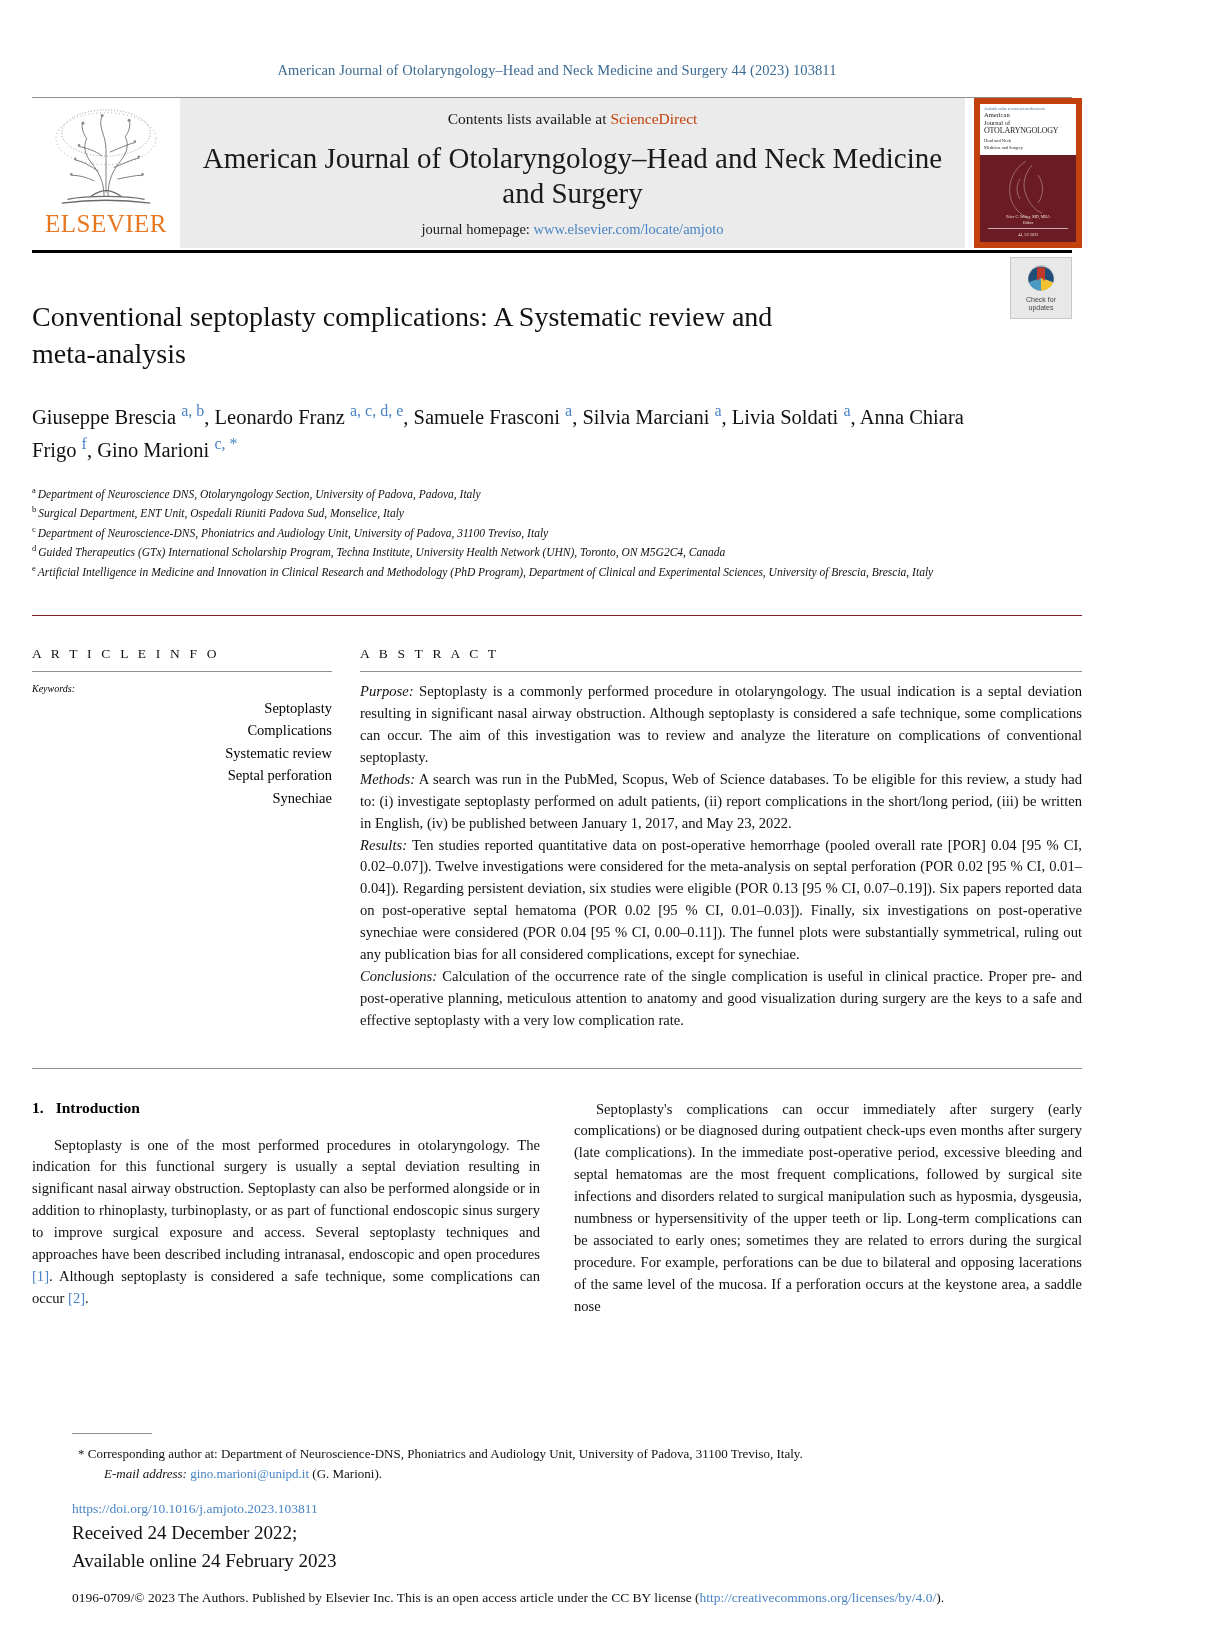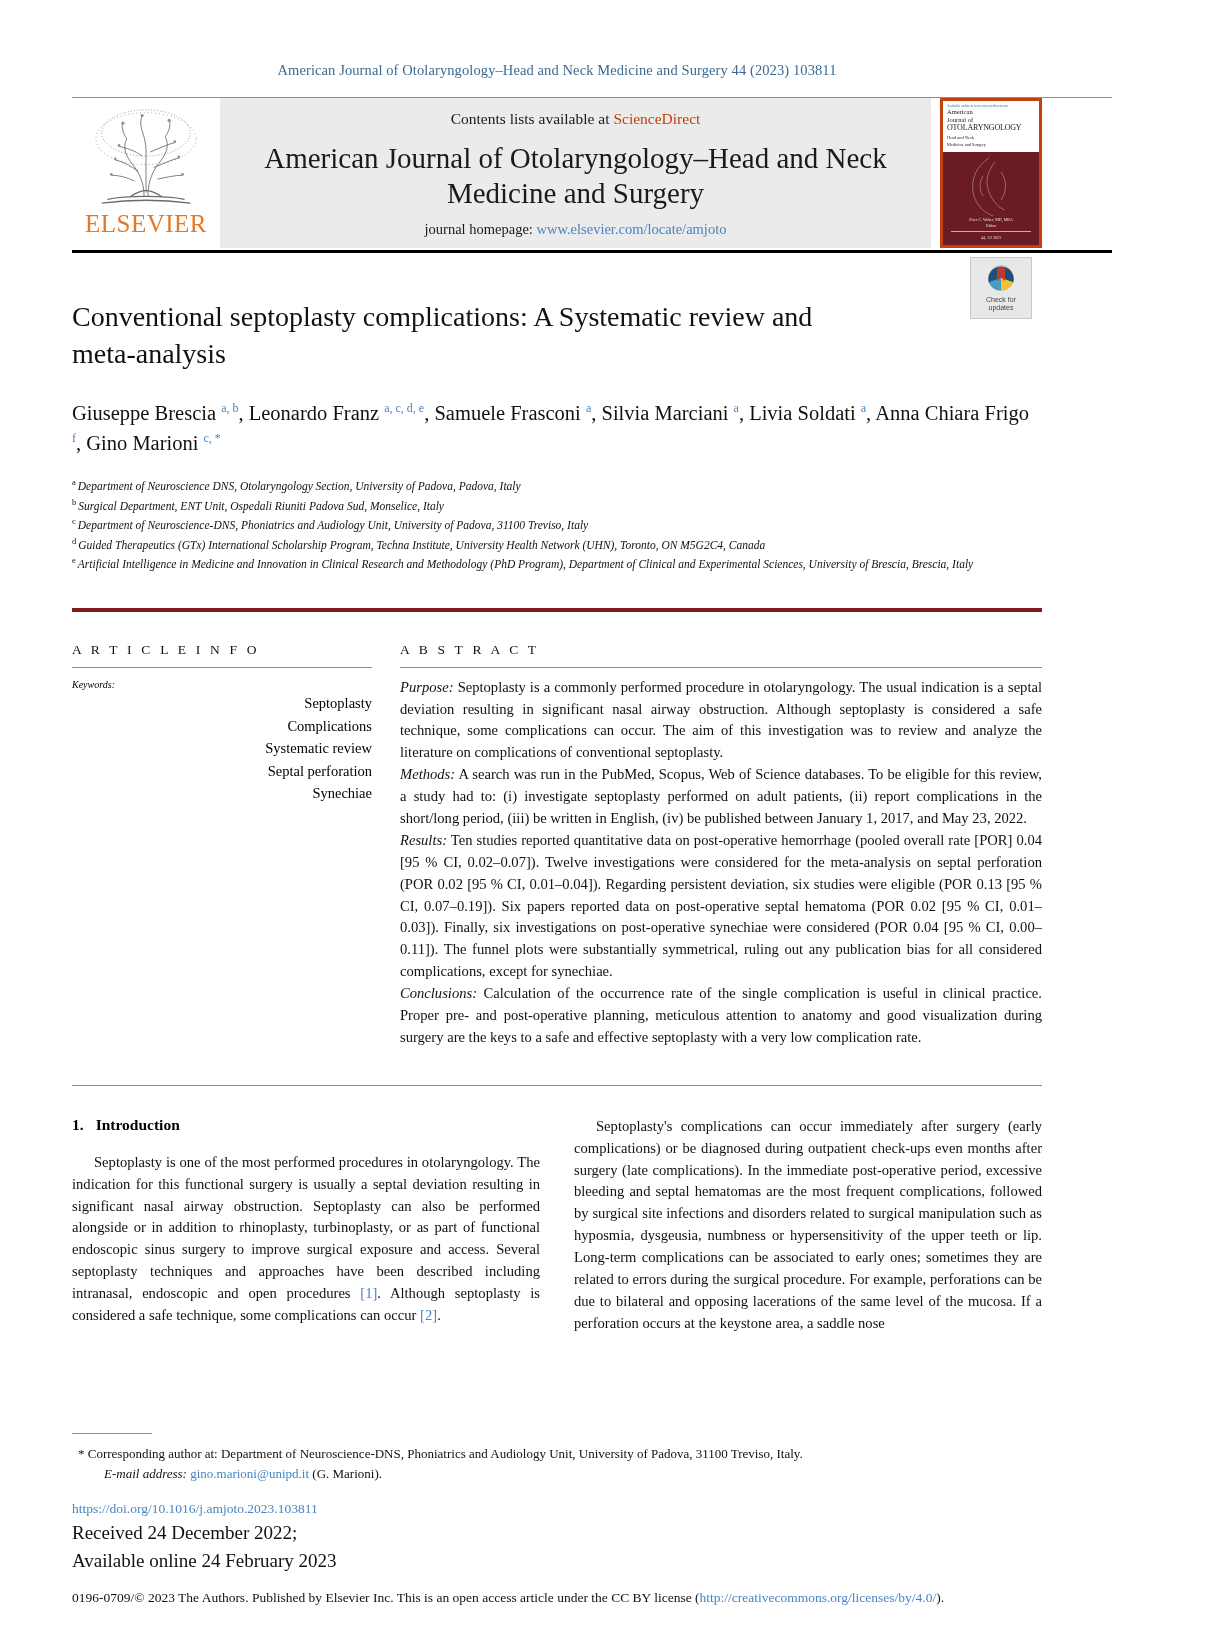--- a/index.html
+++ b/index.html
@@ -13,21 +13,21 @@
     font-family: "Liberation Serif", "DejaVu Serif", serif;
     color: #000000;
     position: relative;
     overflow: hidden;
   }
   .page {
     width: 1114px;
     height: 1636px;
     position: relative;
     box-sizing: border-box;
-    padding: 0 72px;
+    padding: 0 32px;
   }
 
   
   .running-head {
     text-align: center;
     font-size: 14.5px;
     color: #3b6a93;
     padding-top: 62px;
     letter-spacing: 0.1px;
   }
@@ -97,21 +97,21 @@
     font-size: 14.5px;
     color: #1a1a1a;
   }
   .homepage-line .link { color: #4a84c4; }
 
   .cover-thumb {
     flex: 0 0 96px;
     width: 96px;
     margin-left: 9px;
     background: #6b1b23;
-    border: 3px solid #c2410c;
+    border: 6px solid #c2410c;
     position: relative;
     overflow: hidden;
     color: #f4e6d9;
     font-family: "Liberation Serif", serif;
   }
   .cover-top {
     background: #ffffff;
     color: #222;
     padding: 3px 4px 4px 4px;
     font-size: 4px;
@@ -170,41 +170,41 @@
     margin-top: 2px;
   }
 
   .authors {
     margin-top: 26px;
     font-size: 20.5px;
     line-height: 1.45;
     color: #111;
     max-width: 960px;
   }
-  .authors sup { color: #4a84c4; font-size: 12px; }
+  .authors sup { color: #4a84c4; font-size: 16px; }
 
   .affiliations {
     margin-top: 18px;
     font-size: 11.5px;
     font-style: italic;
     line-height: 1.62;
     color: #111;
     max-width: 940px;
   }
   .affiliations .aff-mark {
     font-style: normal;
     font-size: 8.5px;
     vertical-align: super;
     margin-right: 2px;
   }
 
   
   .info-abstract {
     margin-top: 34px;
-    border-top: 4px solid #7f1d1d;
+    border-top: 1px solid #7f1d1d;
     padding-top: 30px;
     display: flex;
     gap: 28px;
   }
   .col-info { flex: 0 0 300px; }
   .col-abstract { flex: 1 1 auto; }
   .sec-heading {
     font-size: 13.5px;
     letter-spacing: 3.2px;
     color: #111;

